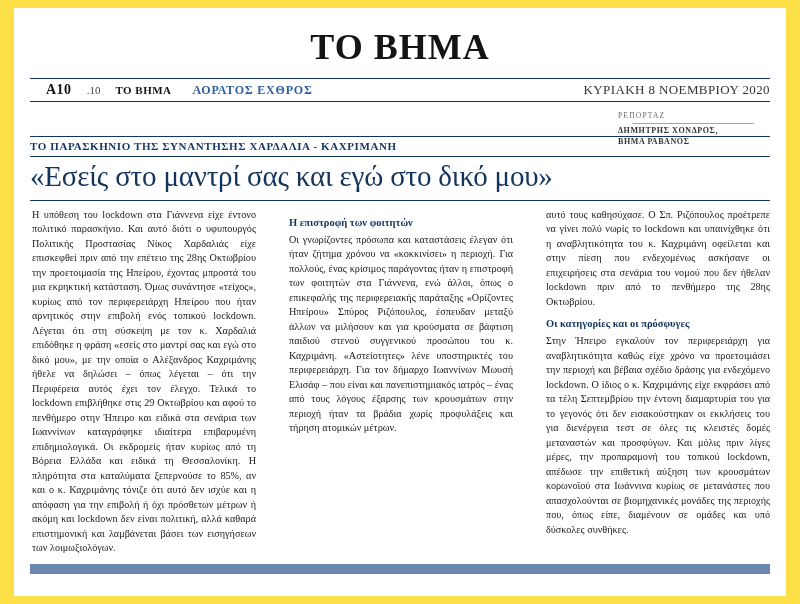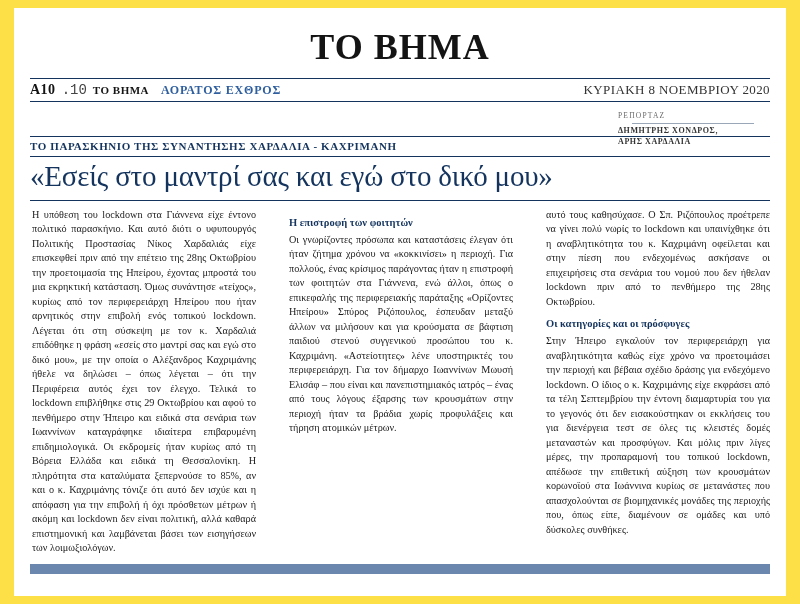--- a/index.html
+++ b/index.html
@@ -54,32 +54,32 @@
     right: 16px;
     top: 74px;
     height: 20px;
     display: flex;
     align-items: baseline;
     justify-content: space-between;
   }
   .folio-left {
     display: flex;
     align-items: baseline;
-    gap: 6px;
+    gap: 15px;
+    margin-left: 16px;
   }
   .folio-page {
     font-size: 14px;
     font-weight: bold;
     color: #141414;
     letter-spacing: 0.5px;
   }
   .folio-page-sub {
-    font-size: 14px;
+    font-size: 11px;
     color: #444;
-    font-family: Liberation Mono, monospace;
   }
   .folio-paper {
     font-size: 11px;
     font-weight: bold;
     color: #141414;
     letter-spacing: 0.5px;
   }
   .folio-section {
     font-size: 12px;
     font-weight: bold;
@@ -233,21 +233,21 @@
       </div>
       <div class="folio-date">ΚΥΡΙΑΚΗ 8 ΝΟΕΜΒΡΙΟΥ 2020</div>
     </div>
 
     <div class="folio-rule2"></div>
 
     <div class="byline">
       <div class="byline-label">ΡΕΠΟΡΤΑΖ</div>
       <div class="byline-rule"></div>
       <div class="byline-names">ΔΗΜΗΤΡΗΣ ΧΟΝΔΡΟΣ,</div>
-      <div class="byline-names">ΑΡΗΣ ΧΑΡΔΑΛΙΑ</div>
+      <div class="byline-names">ΒΗΜΑ ΡΑΒΑΝΟΣ</div>
     </div>
 
     <div class="kicker-rule-top"></div>
     <div class="kicker">ΤΟ ΠΑΡΑΣΚΗΝΙΟ ΤΗΣ ΣΥΝΑΝΤΗΣΗΣ ΧΑΡΔΑΛΙΑ - ΚΑΧΡΙΜΑΝΗ</div>
     <div class="kicker-rule-bot"></div>
 
     <div class="headline">«Εσείς στο μαντρί σας και εγώ στο δικό μου»</div>
     <div class="headline-rule"></div>
 
     <div class="columns">

